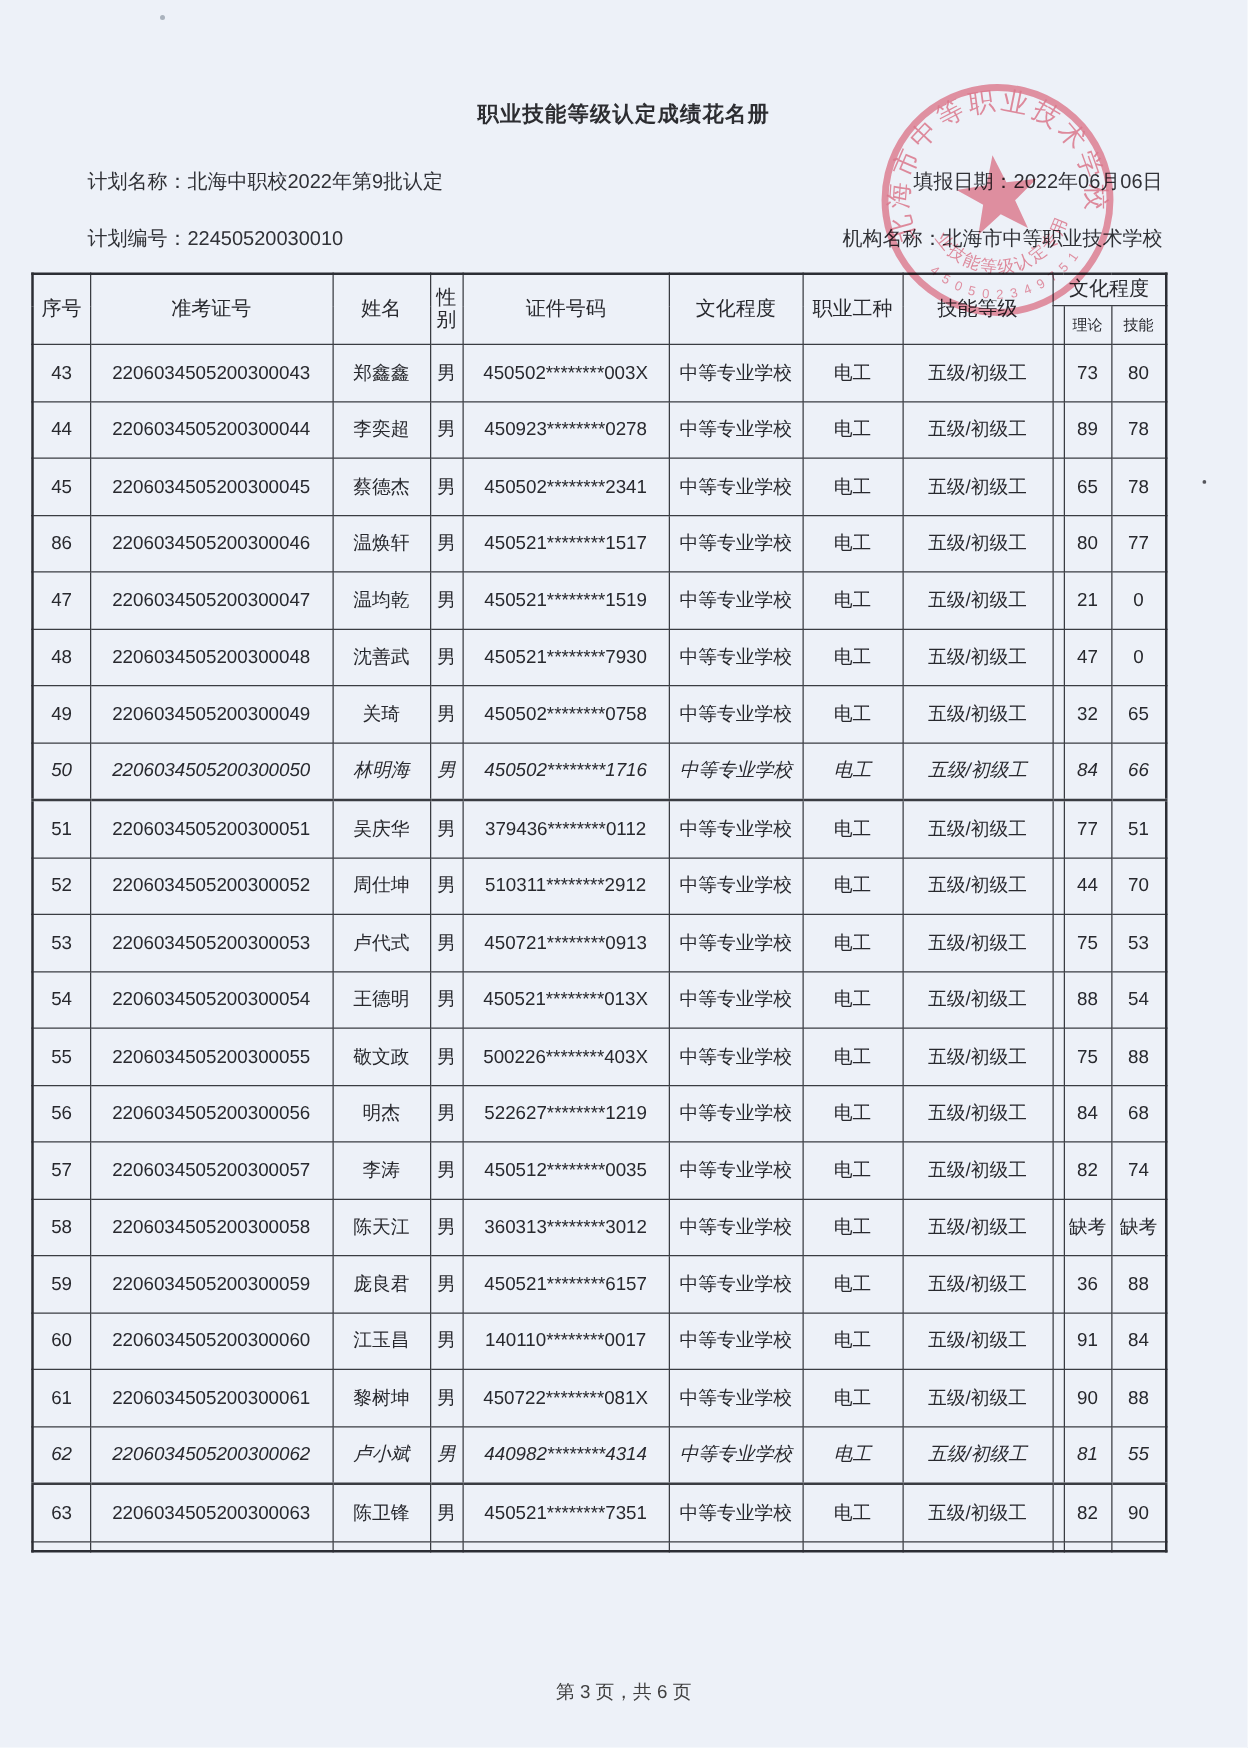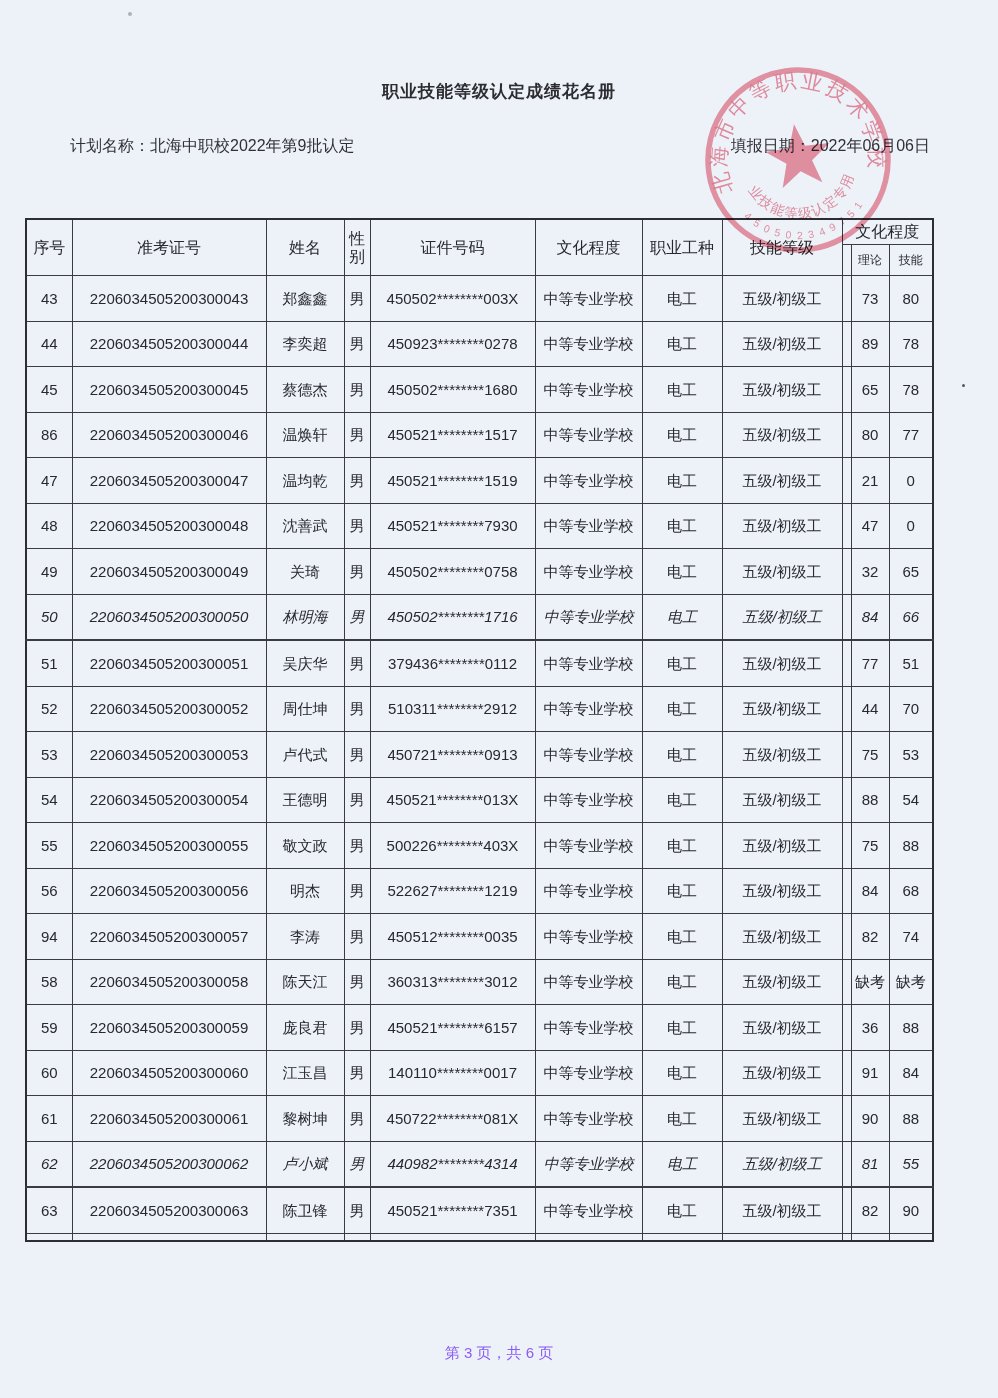--- a/index.html
+++ b/index.html
@@ -38,21 +38,21 @@
   table.score thead tr.group th{height:24px;font-size:16px;}
   table.score thead tr.sub th{height:30px;font-size:12px;}
   table.score thead th{line-height:18px;}
   th.wrap{word-break:break-all;padding:0 3px;}
   table.score tbody td{height:44.5px;line-height:19px;}
   td.wrap{word-break:break-all;padding:0 9px;}
   tbody tr:nth-child(8) td,tbody tr:nth-child(20) td{border-bottom-width:2.5px;font-style:italic;}
   tfoot td{height:6px;border:1.5px solid #3a3c42;}
   .footer{
     position:absolute;top:1344px;left:0;width:100%;
-    text-align:center;font-size:15px;color:#8b5cf6;
+    text-align:center;font-size:15px;color:#404040;
   }
   .stamp{
     position:absolute;left:678px;top:40px;width:240px;height:240px;
     mix-blend-mode:multiply;opacity:.84;pointer-events:none;
   }
   .speck1{position:absolute;left:128px;top:12px;width:4px;height:4px;border-radius:50%;background:#99a2ae;opacity:.8;}
   .speck2{position:absolute;left:962px;top:384px;width:3px;height:3px;border-radius:50%;background:#55565c;}
 </style>
 </head>
 <body>
@@ -62,20 +62,24 @@
   <div class="speck1"></div>
   <div class="speck2"></div>
 
   <h1 class="title">职业技能等级认定成绩花名册</h1>
 
   <div class="meta meta1">
     <div><span>计划名称：</span><span>北海中职校2022年第9批认定</span></div>
     <div><span>填报日期：</span><span>2022年06月06日</span></div>
   </div>
 
+  <div class="meta meta2">
+    <div><span>计划编号：</span><span>22450520030010</span></div>
+    <div><span>机构名称：</span><span>北海市中等职业技术学校</span></div>
+  </div>
 
   <table class="score">
     <colgroup>
       <col style="width:46px">
         <col style="width:194px">
         <col style="width:78px">
       <col style="width:26px">
         <col style="width:165px">
         <col style="width:107px">
       <col style="width:80px">
@@ -127,21 +131,21 @@
     <td>五级/初级工</td>
     <td></td>
     <td>89</td>
     <td>78</td>
   </tr>
         <tr>
     <td>45</td>
     <td>2206034505200300045</td>
     <td>蔡德杰</td>
     <td>男</td>
-    <td>450502********1680</td>
+    <td>450502********2341</td>
     <td class="wrap">中等专业学校</td>
     <td>电工</td>
     <td>五级/初级工</td>
     <td></td>
     <td>65</td>
     <td>78</td>
   </tr>
         <tr>
     <td>86</td>
     <td>2206034505200300046</td>
@@ -279,21 +283,21 @@
     <td>男</td>
     <td>522627********1219</td>
     <td class="wrap">中等专业学校</td>
     <td>电工</td>
     <td>五级/初级工</td>
     <td></td>
     <td>84</td>
     <td>68</td>
   </tr>
         <tr>
-    <td>94</td>
+    <td>57</td>
     <td>2206034505200300057</td>
     <td>李涛</td>
     <td>男</td>
     <td>450512********0035</td>
     <td class="wrap">中等专业学校</td>
     <td>电工</td>
     <td>五级/初级工</td>
     <td></td>
     <td>82</td>
     <td>74</td>

